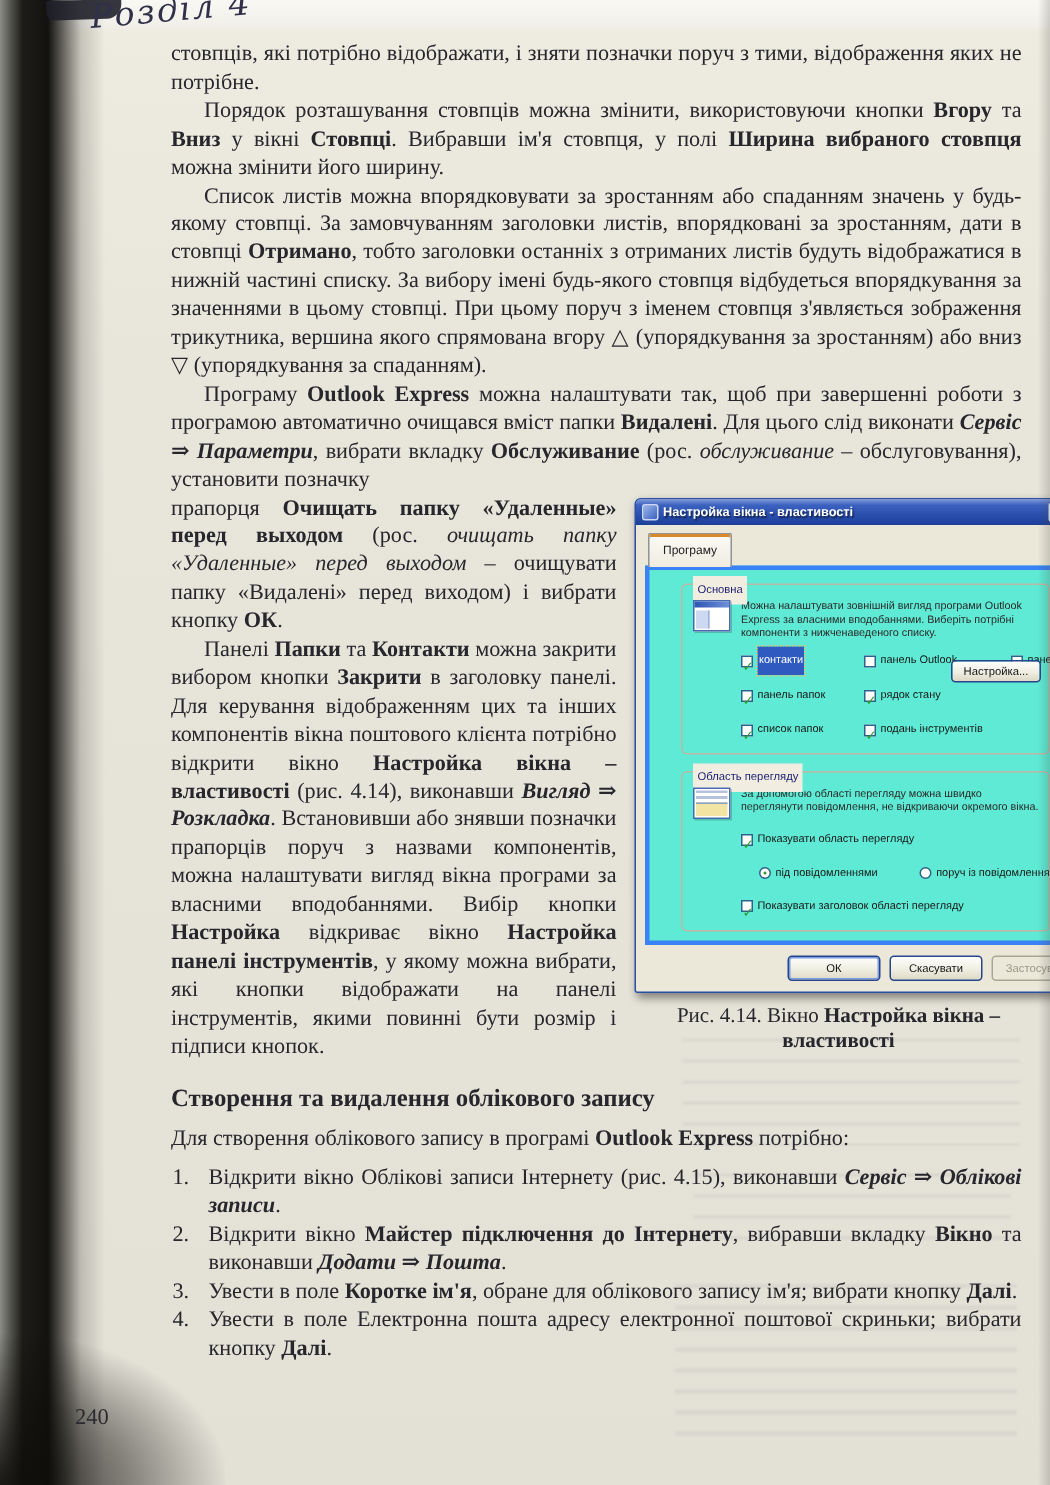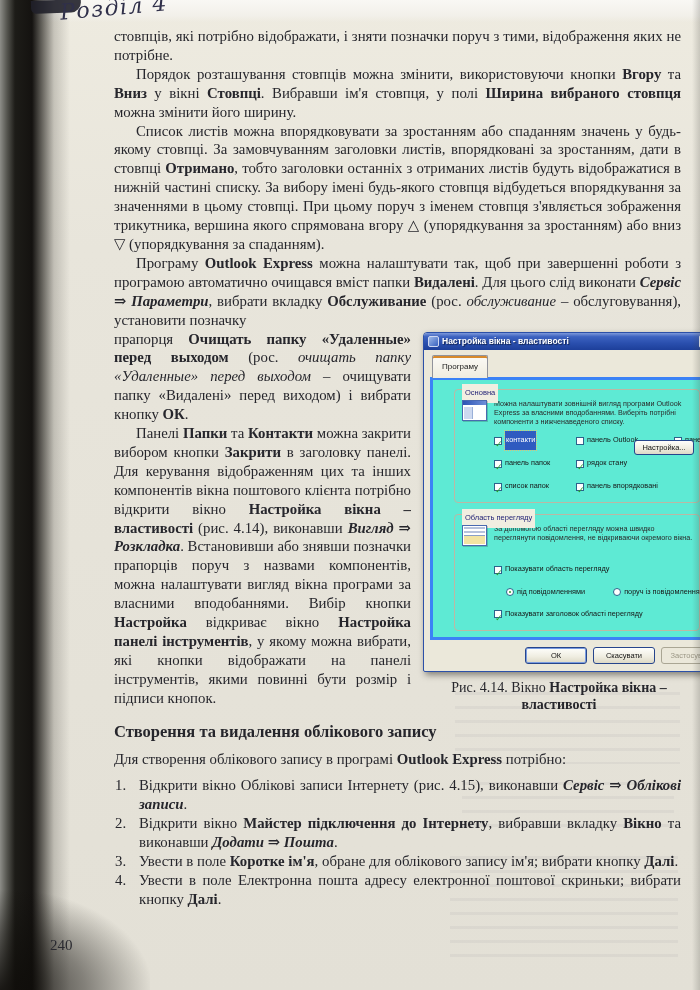--- a/index.html
+++ b/index.html
@@ -93,21 +93,21 @@
                        color:#2aa02a; font-weight:bold; }
   .radio { width:8px; height:8px; flex:0 0 8px; background:#fff; border:1px solid #2c628b;
            border-radius:50%; position:relative; }
   .radio.checked::after { content:""; position:absolute; inset:2px; border-radius:50%; background:#2aa02a; }
   .opt-label.selected { background:#2f5bc0; color:#fff; outline:1px dotted #d8c27a; padding:0 1px; }
 
   .xp-btn { font-family:"Liberation Sans","DejaVu Sans",sans-serif; font-size:7.5px; color:#111;
             background:linear-gradient(180deg,#fefefb,#f0eee2 55%,#ddd9c6); border:1px solid #26458c;
             border-radius:3px; }
   .customize-btn { position:absolute; right:5px; top:50px; width:60px; height:15px; }
-  .stack { margin-top:18px; display:flex; flex-direction:column; gap:3.5px; }
+  .stack { margin-top:8px; display:flex; flex-direction:column; gap:3.5px; }
   .radio-row { display:flex; gap:28px; margin-left:12px; }
 
   .dlg-buttons { display:flex; justify-content:flex-end; gap:6px; padding:7px 1px 1px; }
   .dlg-buttons .xp-btn { width:62px; height:17px; }
   .xp-btn.default { box-shadow:0 0 0 1px #7a9ce0 inset; }
   .xp-btn.disabled { color:#9a9684; border-color:#aaa694; background:#ebe8da; }
 
   .fig-caption { margin-top:7px; text-align:center; font-size:14px; line-height:17.5px; color:#26262c; }
 
   .section { clear:both; font-size:16.5px; font-weight:bold; margin:15px 0 8px; text-align:left; }
@@ -182,21 +182,21 @@
                           <span class="opt-label">рядок стану</span>
                         </label>
 
                         <label class="opt">
                           <span class="cb checked"></span>
                           <span class="opt-label">список папок</span>
                         </label>
 
                         <label class="opt">
                           <span class="cb checked"></span>
-                          <span class="opt-label">панель впорядковані</span>
+                          <span class="opt-label">подань інструментів</span>
                         </label>
                       </div>
                   </div>
                 </div>
                 <button class="xp-btn customize-btn">Настройка...</button>
               </div>
 
               <div class="group group-preview">
                 <span class="group-label">Область перегляду</span>
                 <div class="group-row">

